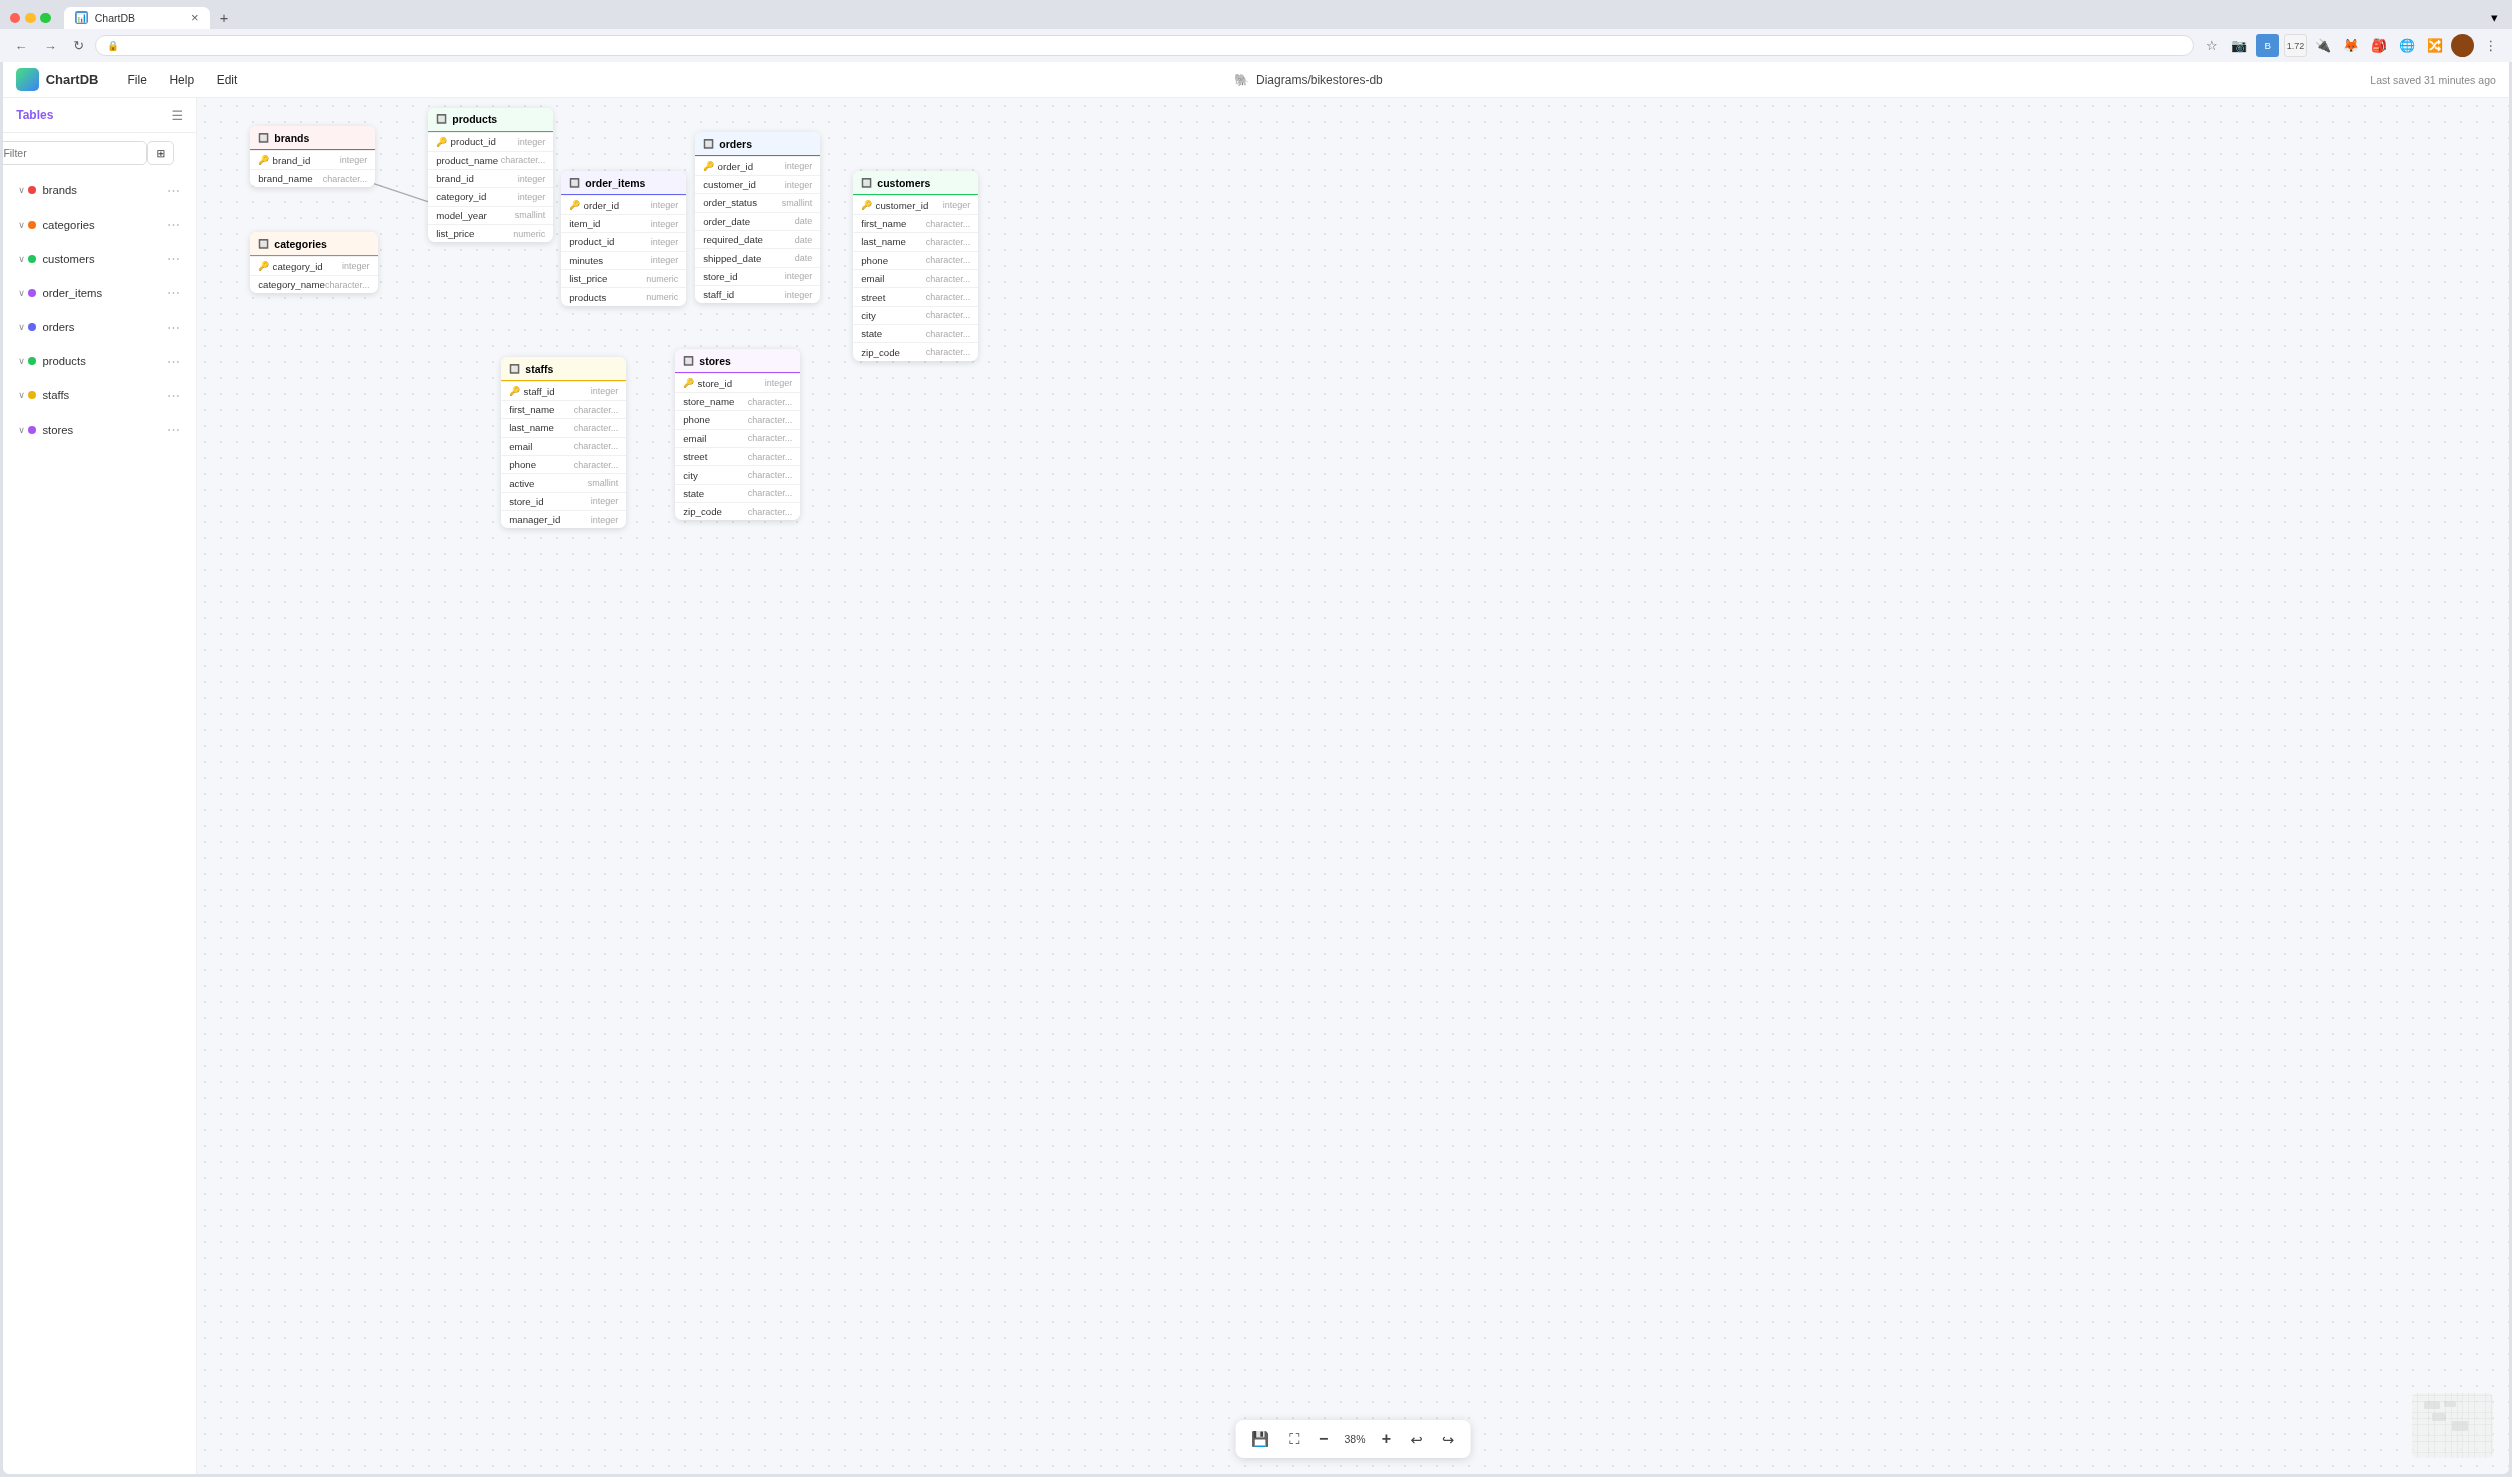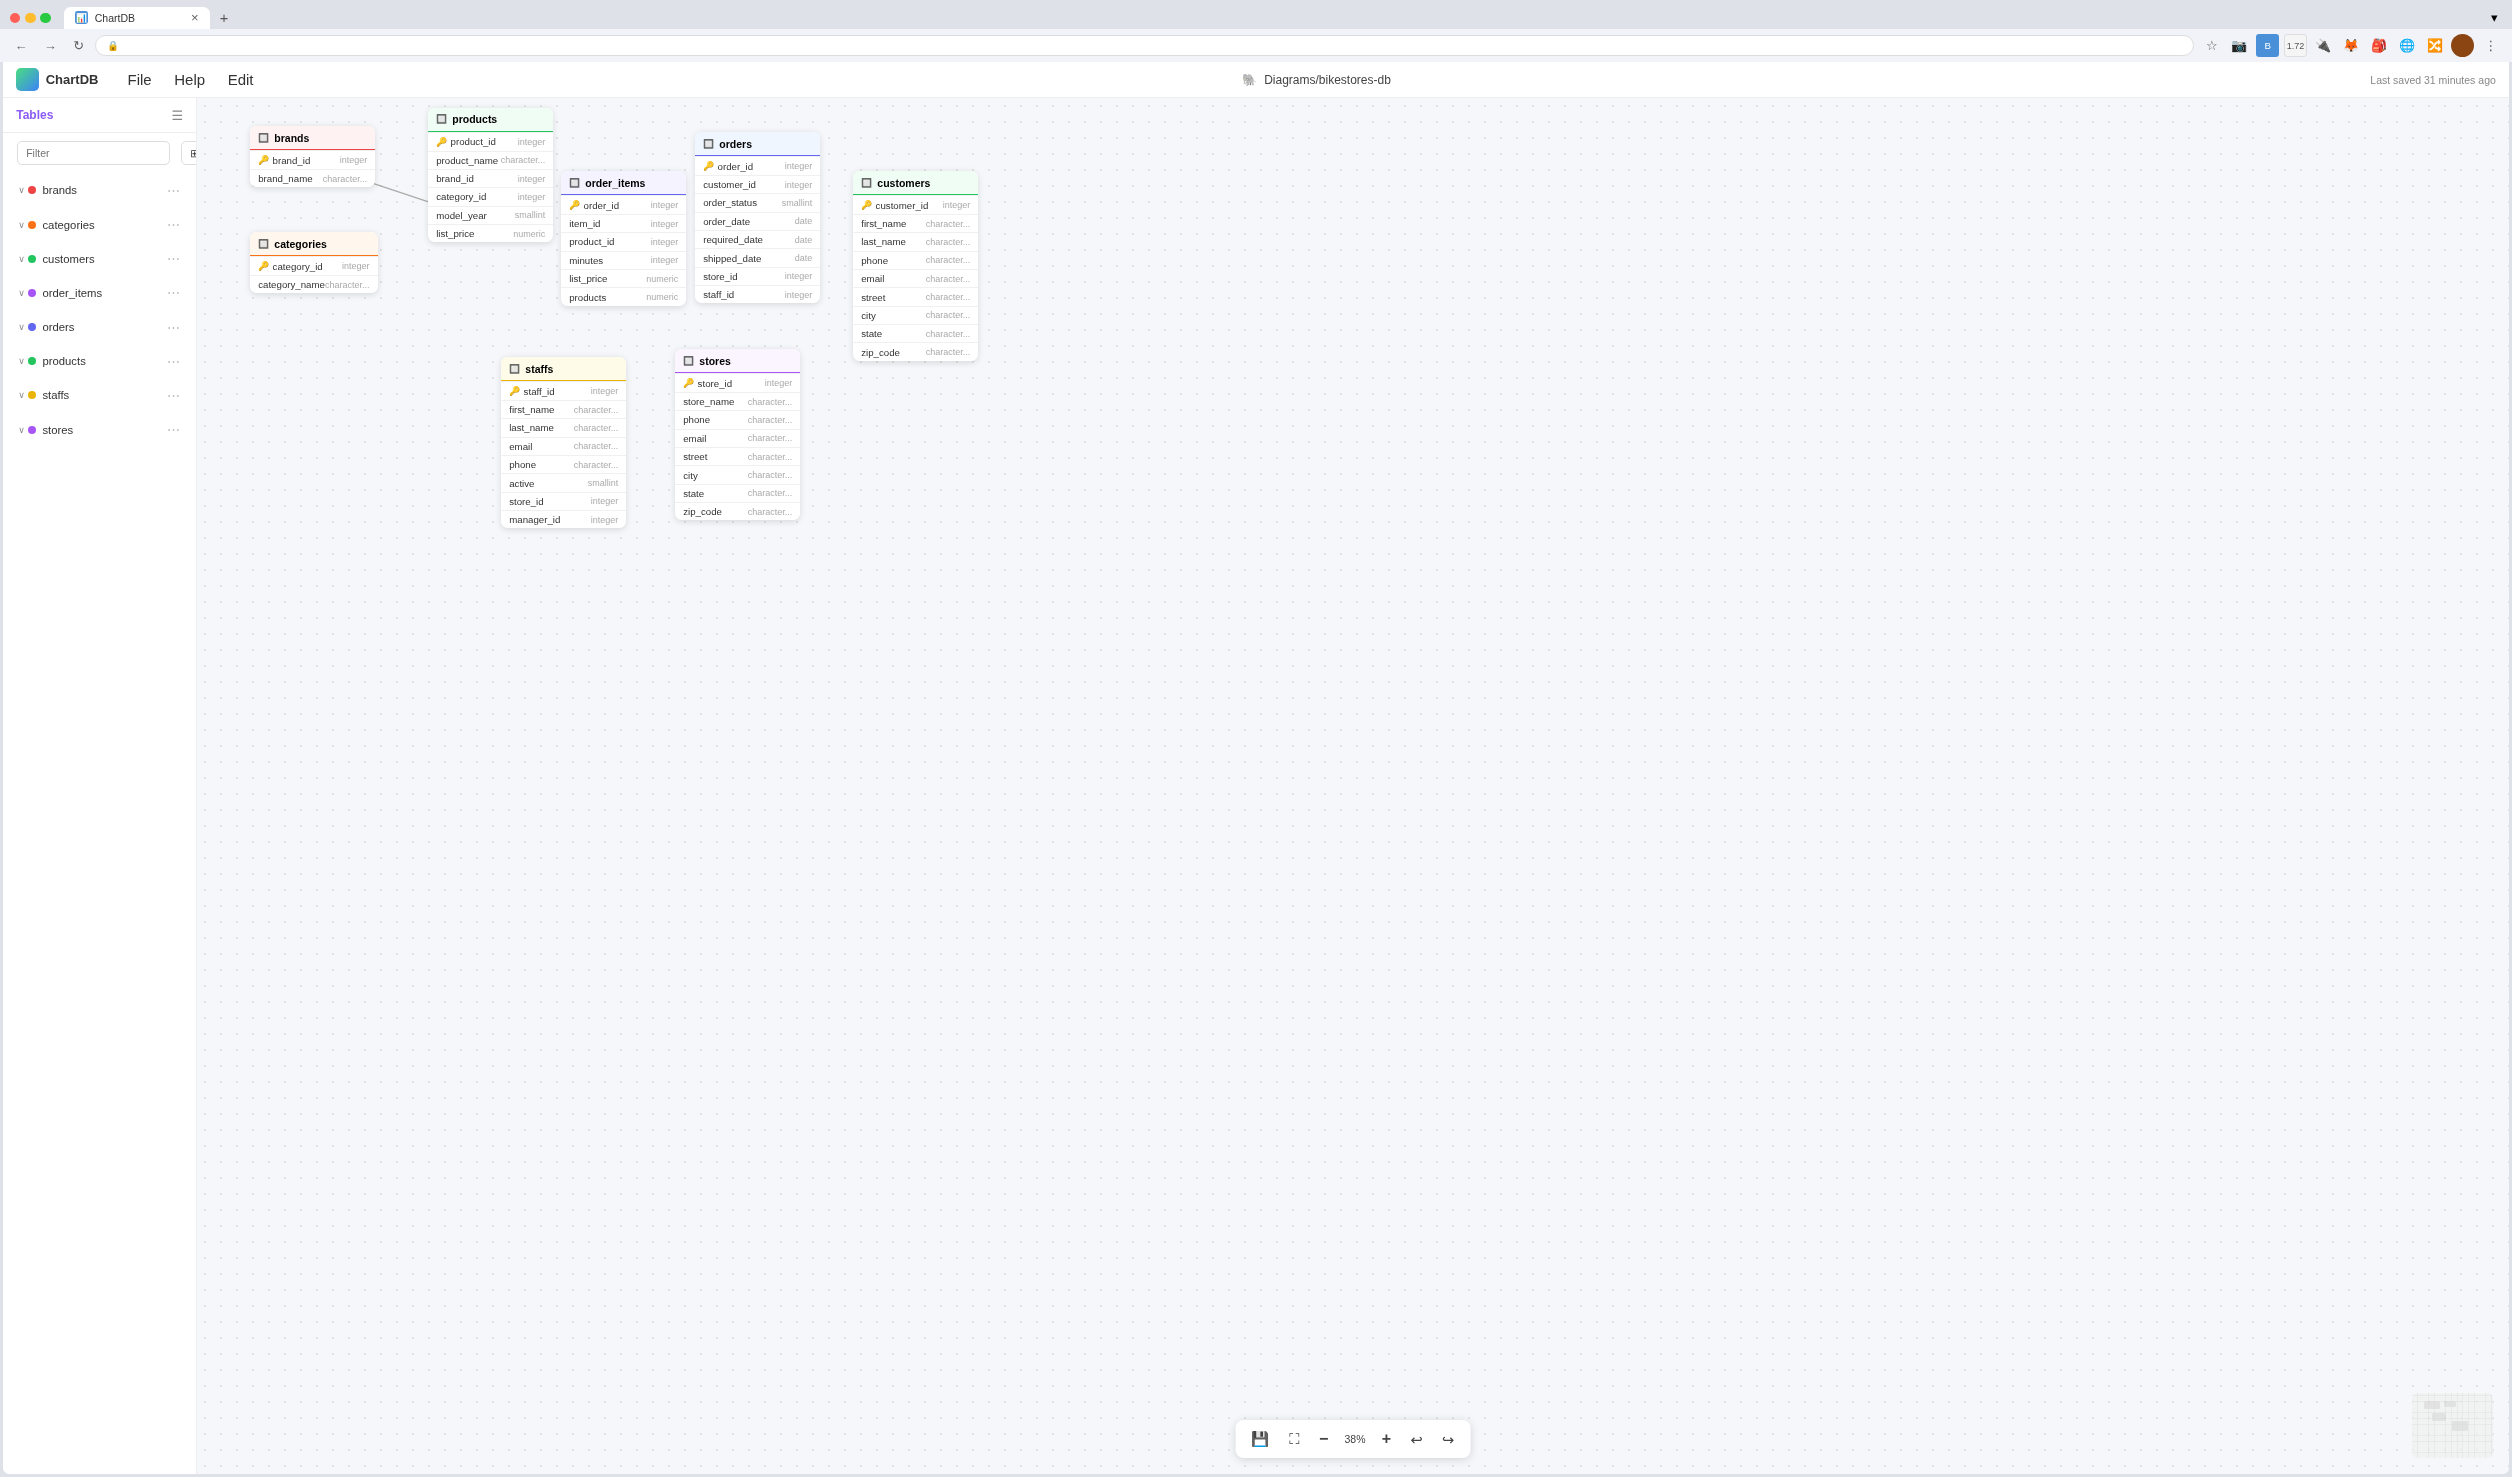--- a/index.html
+++ b/index.html
@@ -24,33 +24,33 @@
     .address-text { flex: 1; }
     .toolbar-actions { display: flex; align-items: center; gap: 4.9px; }
     .toolbar-icon { width: 23px; height: 23px; display: flex; align-items: center; justify-content: center; cursor: pointer; border-radius: 50%; color: #555; font-size: 13px; }
 
     
     .app-container { flex: 1; background: #fff; display: flex; flex-direction: column; overflow: hidden; margin: 0 3.2px 3.2px; border-radius: 0 0 6.5px 6.5px; }
     .app-menubar { background: #fff; border-bottom: 0.8px solid #eee; padding: 0 13px; display: flex; align-items: center; height: 36px; }
     .app-logo { display: flex; align-items: center; gap: 6.5px; font-weight: 600; font-size: 13px; color: #333; margin-right: 19.4px; }
     .logo-icon { width: 23px; height: 23px; background: linear-gradient(135deg, #4ade80, #3b82f6); border-radius: 4.9px; }
     .menu-items { display: flex; gap: 3.2px; }
-    .menu-item { padding: 4.9px 9.7px; font-size: 15px; color: #333; cursor: pointer; border-radius: 3.2px; }
+    .menu-item { padding: 4.9px 9.7px; font-size: 12px; color: #333; cursor: pointer; border-radius: 3.2px; }
     .app-title { flex: 1; text-align: center; font-size: 12px; color: #444; display: flex; align-items: center; justify-content: center; gap: 6.5px; }
     .db-icon { color: #5b8af5; }
     .last-saved { margin-left: auto; font-size: 10.5px; color: #888; }
 
     
     .app-body { flex: 1; display: flex; overflow: hidden; }
 
     
     .sidebar { width: 194px; border-right: 0.8px solid #eee; background: #fff; display: flex; flex-direction: column; overflow: hidden; }
     .sidebar-header { padding: 9.7px 13px; display: flex; align-items: center; justify-content: space-between; border-bottom: 0.8px solid #eee; }
     .sidebar-title { font-size: 12px; font-weight: 600; color: #8b5cf6; }
-    .sidebar-controls { padding: 8px 14px; display: flex; gap: 11px; }
+    .sidebar-controls { padding: 8px 22px; display: flex; gap: 0; justify-content: flex-end; }
     .filter-input { flex: 1; border: 0.8px solid #ddd; border-radius: 4.9px; padding: 4.9px 8px; font-size: 10.5px; color: #888; }
     .add-table-btn { background: #fff; border: 0.8px solid #ddd; border-radius: 4.9px; padding: 4.9px 8px; font-size: 10.5px; color: #333; cursor: pointer; display: flex; align-items: center; gap: 3.2px; white-space: nowrap; }
     .sidebar-list { flex: 1; overflow-y: auto; }
     .sidebar-item { display: flex; align-items: center; padding: 8px 13px; cursor: pointer; border-left: 2.4px solid transparent; }
     .sidebar-item-color { width: 8px; height: 8px; border-radius: 50%; margin-right: 6.5px; flex-shrink: 0; }
     .sidebar-item-arrow { color: #888; font-size: 9px; margin-right: 3.2px; }
     .sidebar-item-name { flex: 1; font-size: 11.3px; color: #333; }
     .sidebar-item-menu { color: #aaa; font-size: 13px; padding: 1.6px 3.2px; }
 
     

